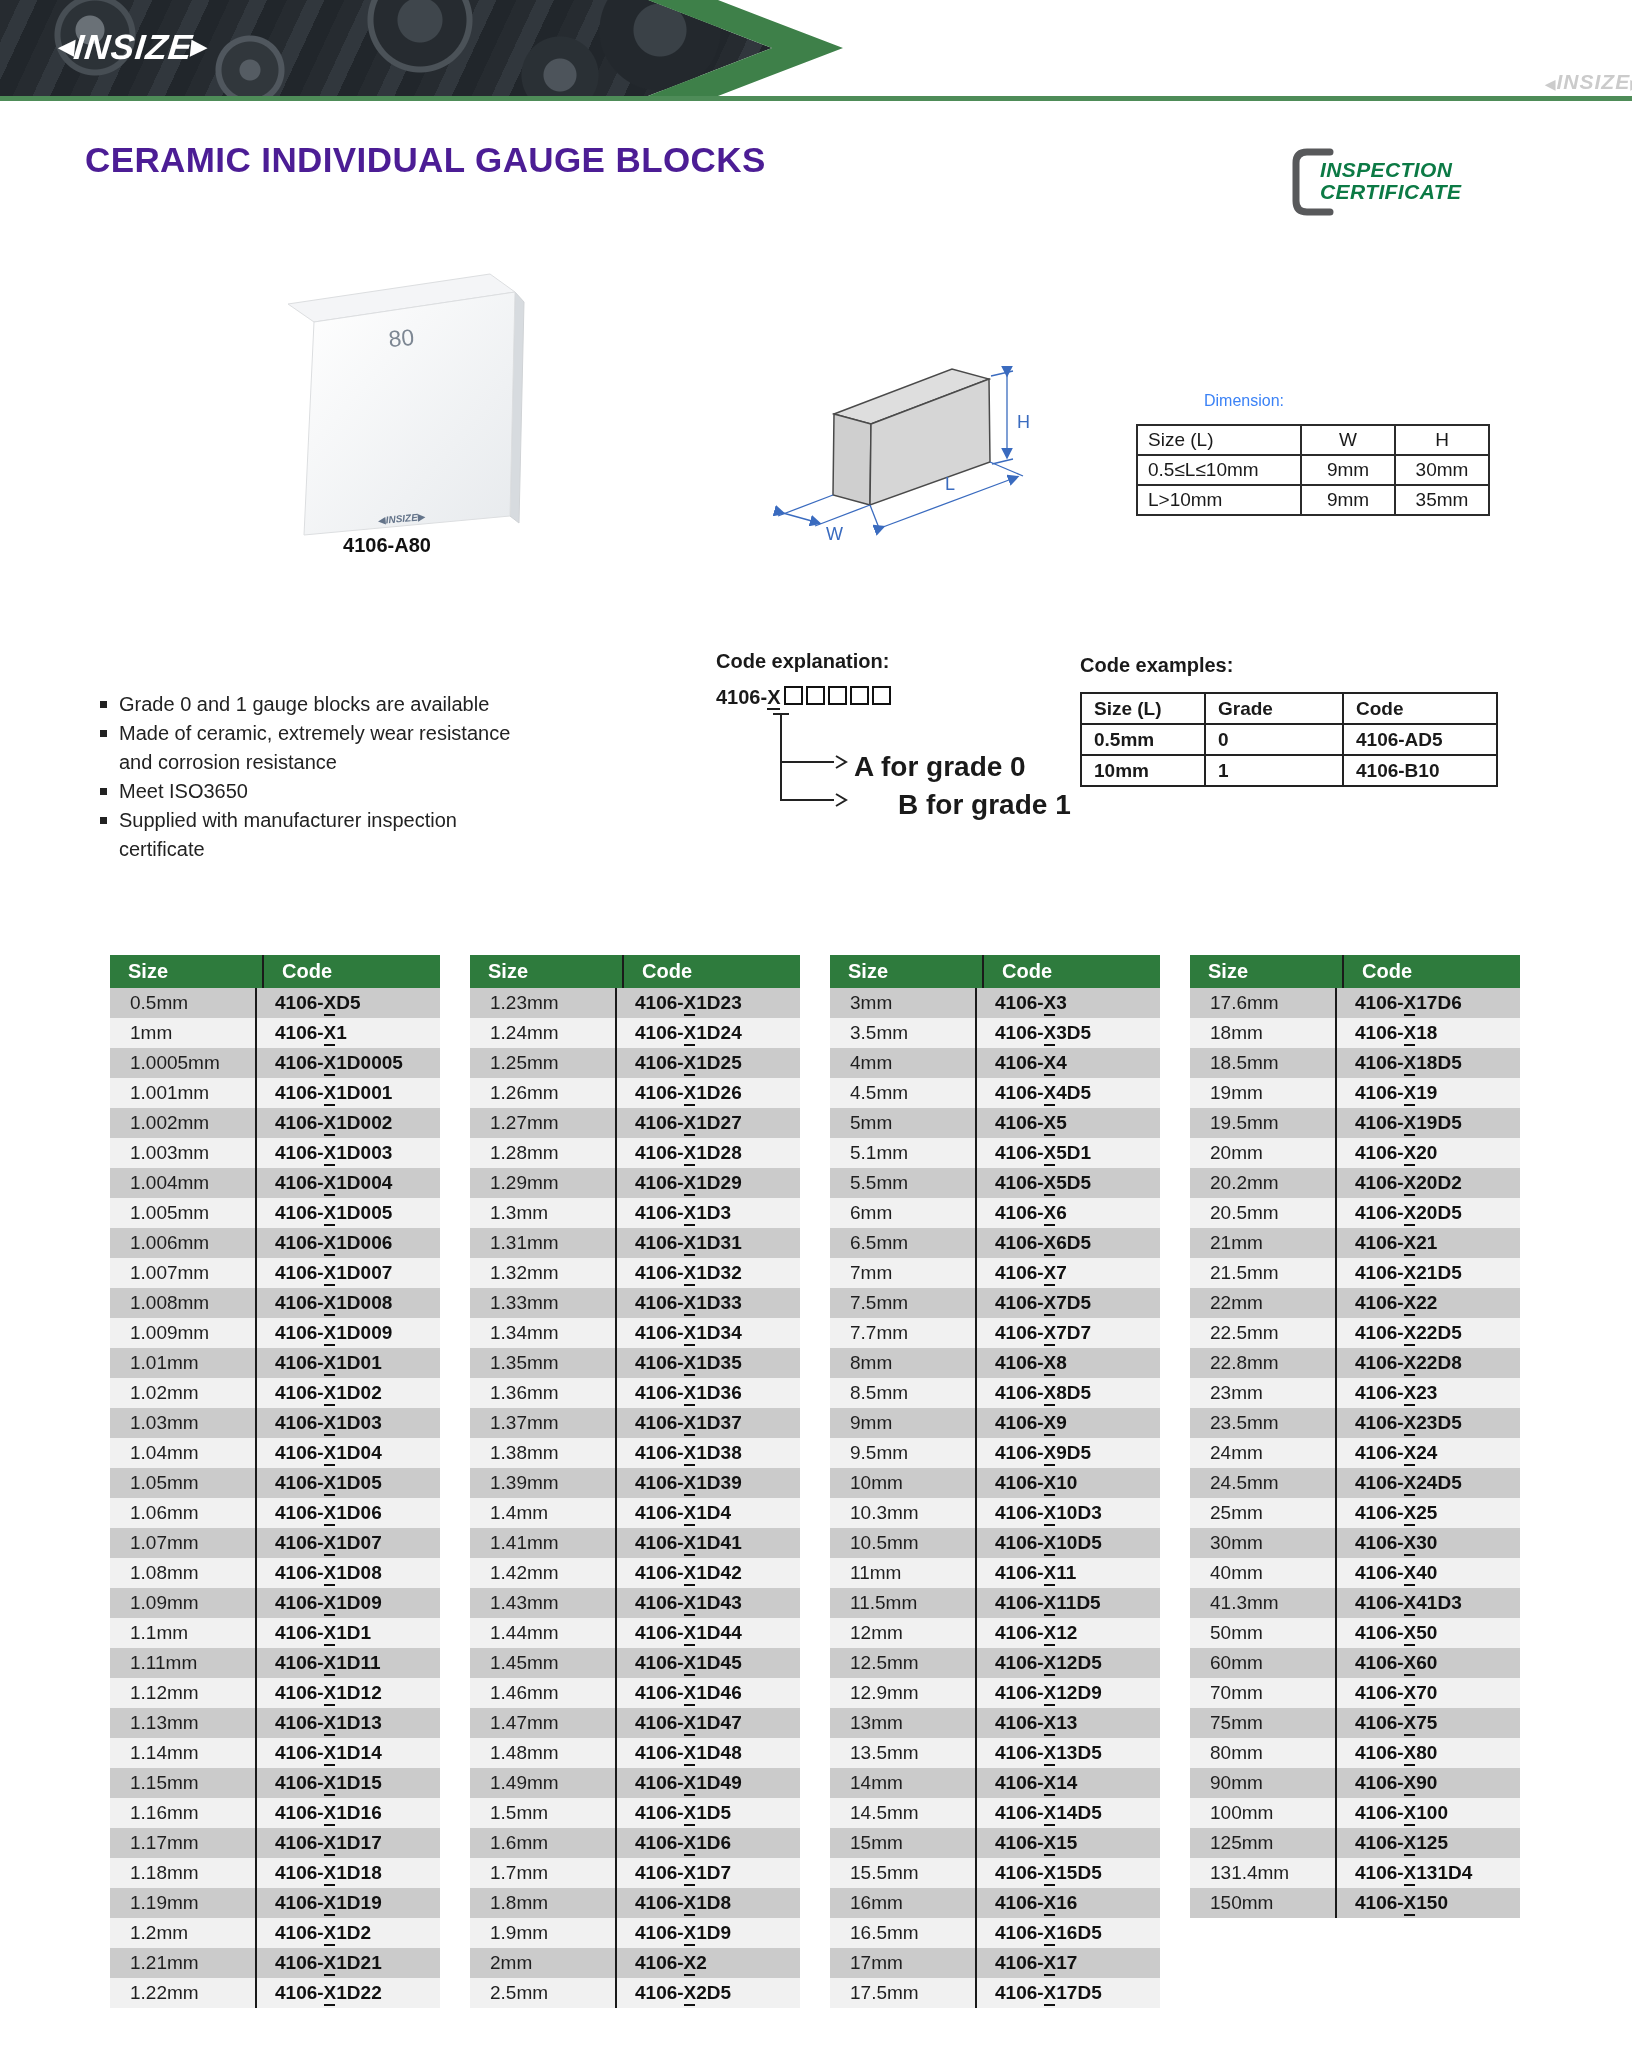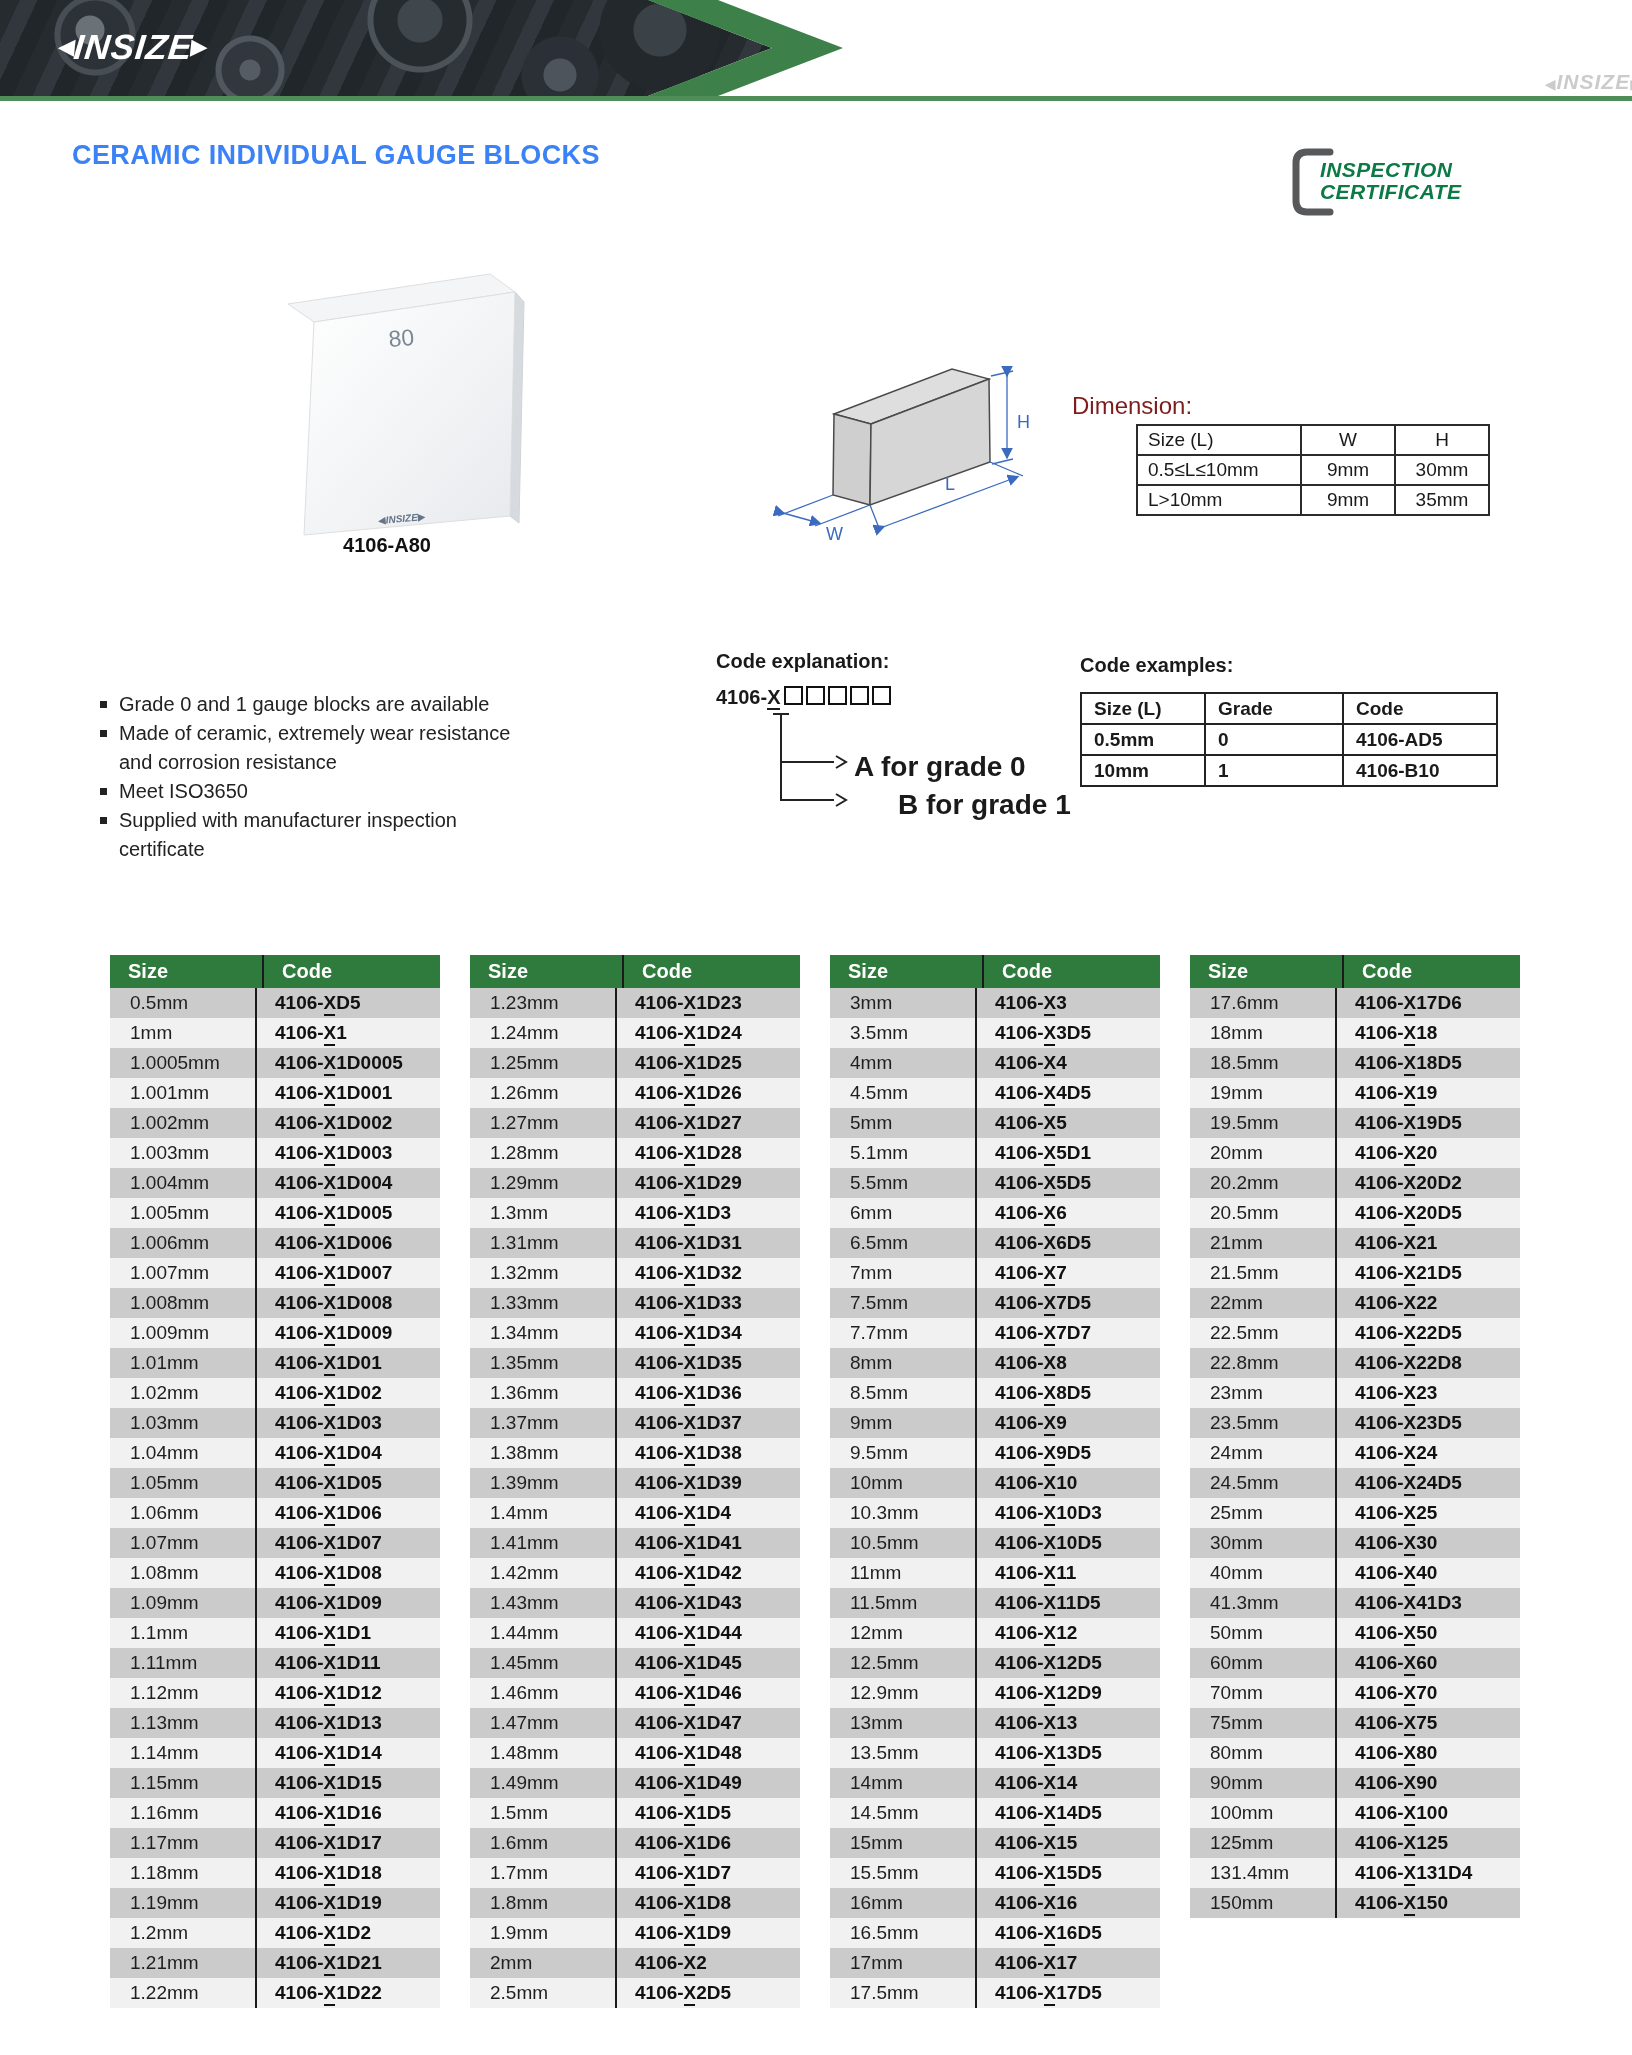--- a/index.html
+++ b/index.html
@@ -22,36 +22,36 @@
     clip-path:polygon(648px 0, 718px 0, 843px 48px, 718px 96px, 648px 96px, 772px 48px);}
   .green-line{position:absolute;left:0;top:96px;width:1632px;height:5px;background:var(--line-green);}
   .brand-logo{position:absolute;left:60px;top:24px;height:46px;display:flex;align-items:center;
     color:#fff;font-size:35px;font-weight:bold;font-style:italic;letter-spacing:1px;transform:skewX(-6deg);}
   .brand-logo .arr{font-size:22px;font-style:normal;margin:0 -2px;}
   .watermark{position:absolute;right:-10px;top:70px;color:#cbcbcb;font-size:21px;font-weight:bold;
     font-style:italic;letter-spacing:1px;white-space:nowrap;}
   .watermark .arr{font-size:14px;font-style:normal;}
 
   
-  .page-title{position:absolute;left:72px;top:140px;font-size:27px;font-weight:bold;color:#3b82f6;letter-spacing:0.4px;}
+  .page-title{position:absolute;left:85px;top:140px;font-size:35px;font-weight:bold;color:#4c1d95;letter-spacing:0.4px;}
   .cert-badge{position:absolute;left:1290px;top:146px;width:230px;height:72px;}
   .cert-badge svg{position:absolute;left:0;top:0;}
   .cert-text{position:absolute;left:30px;top:13px;font-style:italic;font-weight:bold;
     color:var(--cert-green);font-size:21px;line-height:22px;letter-spacing:0.4px;}
 
   
   .photo-wrap{position:absolute;left:252px;top:230px;width:300px;height:315px;}
   .photo-caption{position:absolute;left:282px;top:534px;width:210px;text-align:center;
     font-size:20px;font-weight:bold;color:#111;}
 
   
   .diagram-wrap{position:absolute;left:733px;top:328px;width:345px;height:220px;}
 
   
-  .dim-heading{position:absolute;left:1072px;top:392px;font-size:24px;color:#7f1d1d;}
+  .dim-heading{position:absolute;left:1204px;top:392px;font-size:16px;color:#3b82f6;}
   .dim-table{position:absolute;left:1136px;top:424px;border-collapse:collapse;font-size:19px;}
   .dim-table td{border:2px solid #2b2b2b;height:28px;padding:0;}
   .dim-table td.c1{width:152px;padding-left:10px;text-align:left;}
   .dim-table td.c2{width:92px;text-align:center;}
   .dim-table td.c3{width:92px;text-align:center;}
 
   
   .features{position:absolute;left:100px;top:690px;width:420px;}
   .feature{position:relative;padding-left:19px;font-size:20px;line-height:29px;color:#222;}
   .feature .sq{position:absolute;left:0;top:11px;width:7px;height:7px;background:#222;}

